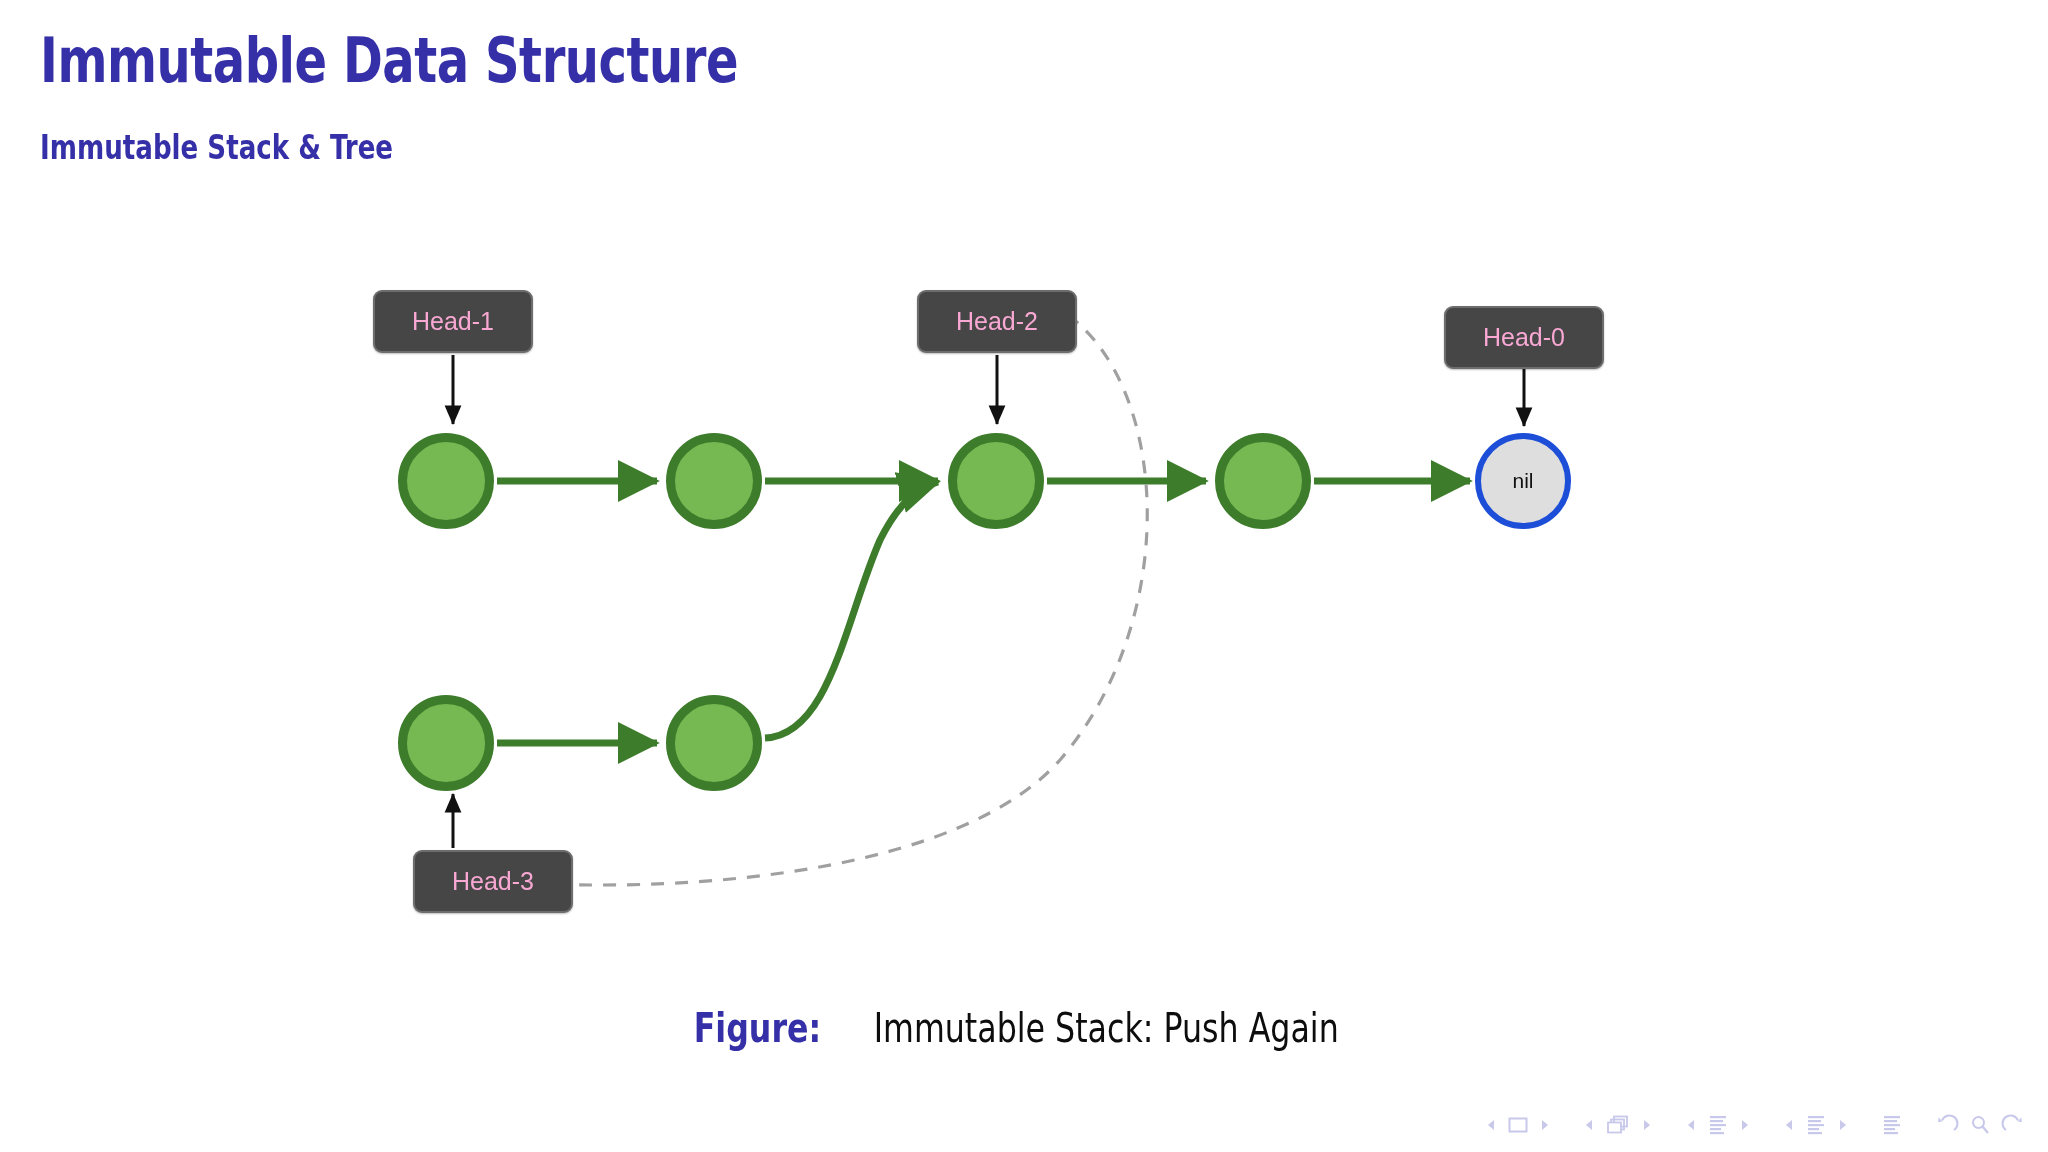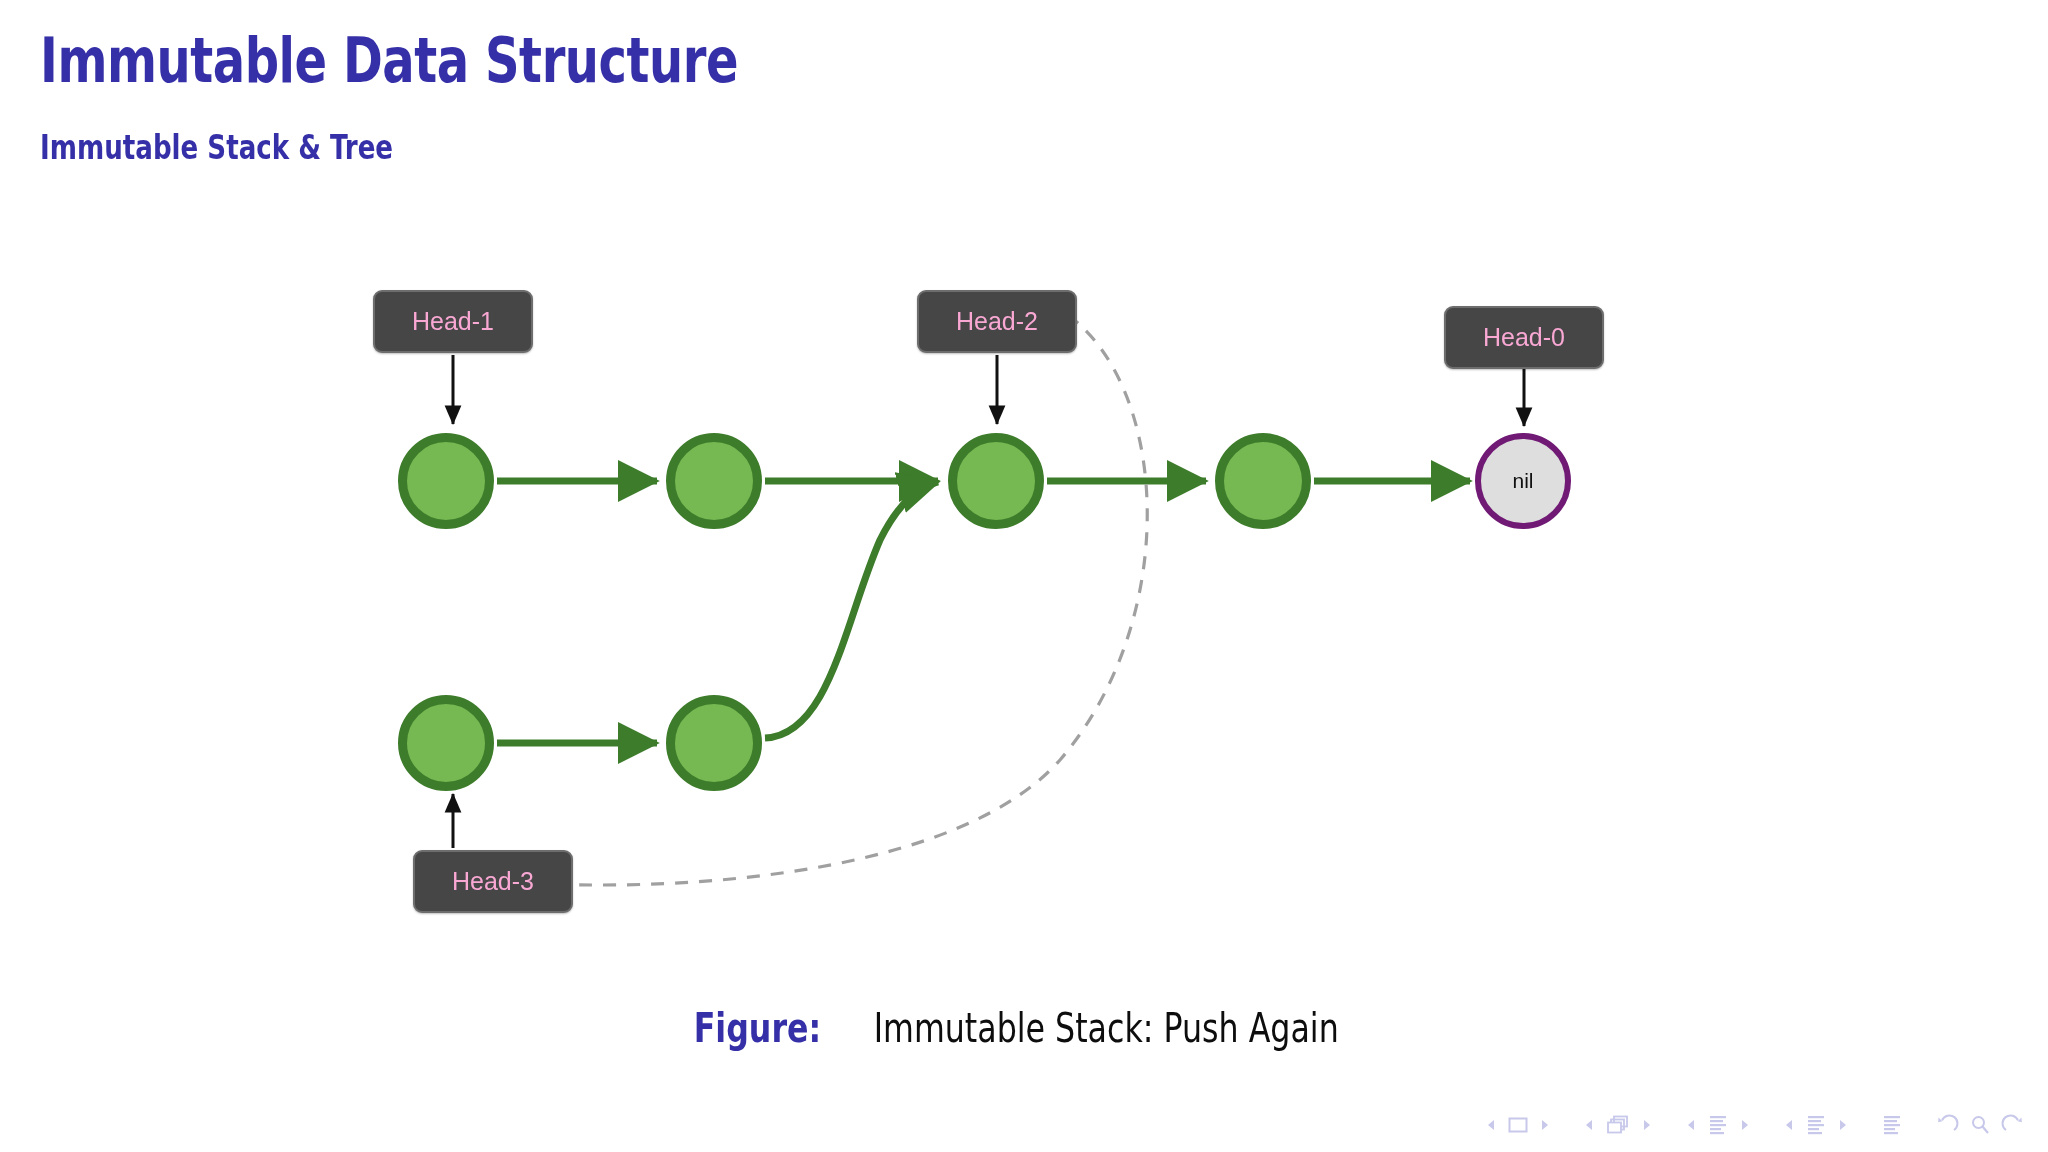--- a/index.html
+++ b/index.html
@@ -87,21 +87,21 @@
     justify-content: center;
     font-family: "Liberation Sans", sans-serif;
     font-size: 21px;
   }
   .node-circle.green {
     background: #76b852;
     border: 9px solid #3d7c2a;
   }
   .node-circle.nil {
     background: #dedede;
-    border: 6px solid #701a75;
+    border: 6px solid #1d4ed8;
     color: #111111;
   }
 
   
   #figure-caption {
     position: absolute;
     left: 4px;
     top: 1005px;
     width: 2048px;
     text-align: center;

